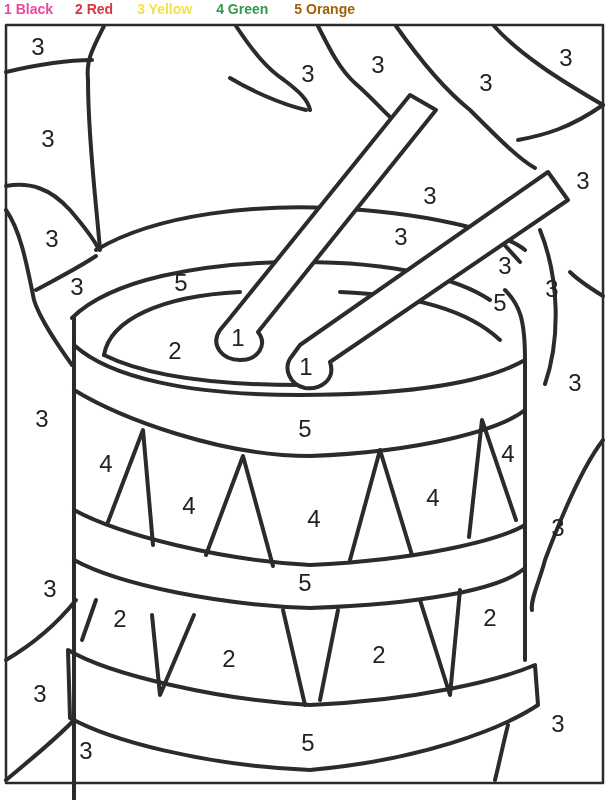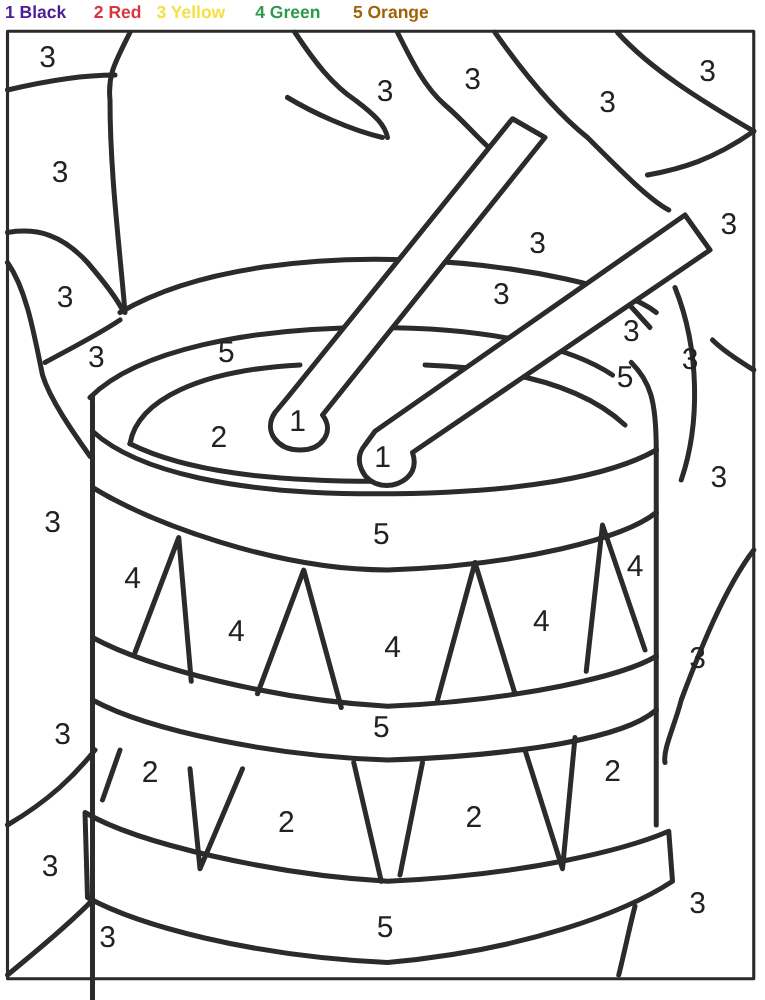--- a/index.html
+++ b/index.html
@@ -1,33 +1,33 @@
 <!DOCTYPE html>
 <html><head>
 <meta charset="utf-8">
 <style>
   html, body { margin: 0; padding: 0; background: #ffffff; }
   body { width: 612px; height: 800px; position: relative; overflow: hidden; font-family: "Liberation Sans", sans-serif; }
   .legend { position: absolute; left: 4px; top: 0; height: 18px; display: flex; align-items: center; font-weight: bold; font-size: 14px; white-space: nowrap; }
   .legend span { display: inline-block; }
   .legend .k1 { margin-right: 22px; }
-  .legend .k2 { margin-right: 12px; }
+  .legend .k2 { margin-right: 24px; }
   .legend .k3 { margin-right: 24px; text-align: right; }
   .legend .k4 { margin-right: 26px; text-align: right; }
   svg.art { position: absolute; left: 0; top: 0; width: 612px; height: 800px; }
   svg.art path, svg.art line, svg.art rect, svg.art ellipse, svg.art circle { fill: none; stroke: #2b2b2b; stroke-width: 4; stroke-linecap: round; stroke-linejoin: round; }
   svg.art .frame { stroke-width: 2.5; }
   svg.art .stick { fill: #ffffff; }
   svg.art text { font-family: "Liberation Sans", sans-serif; font-size: 24px; fill: #222; stroke: none; text-anchor: middle; dominant-baseline: central; }
 </style>
 </head>
 <body>
 
 <div class="legend">
-  <span class="k1" style="color:#4c1d95">1 Black</span>
+  <span class="k1" style="color:#ec4899">1 Black</span>
   <span class="k2" style="color:#d9373f">2 Red</span>
   <span class="k3" style="color:#f5e04a">3 Yellow</span>
   <span class="k4" style="color:#2f9a4c">4 Green</span>
   <span style="color:#a16207">5 Orange</span>
 </div>
 
 <svg class="art" viewBox="0 0 612 800" xmlns="http://www.w3.org/2000/svg">
 
   <rect class="frame" x="6" y="25" width="597" height="758"></rect>
 

